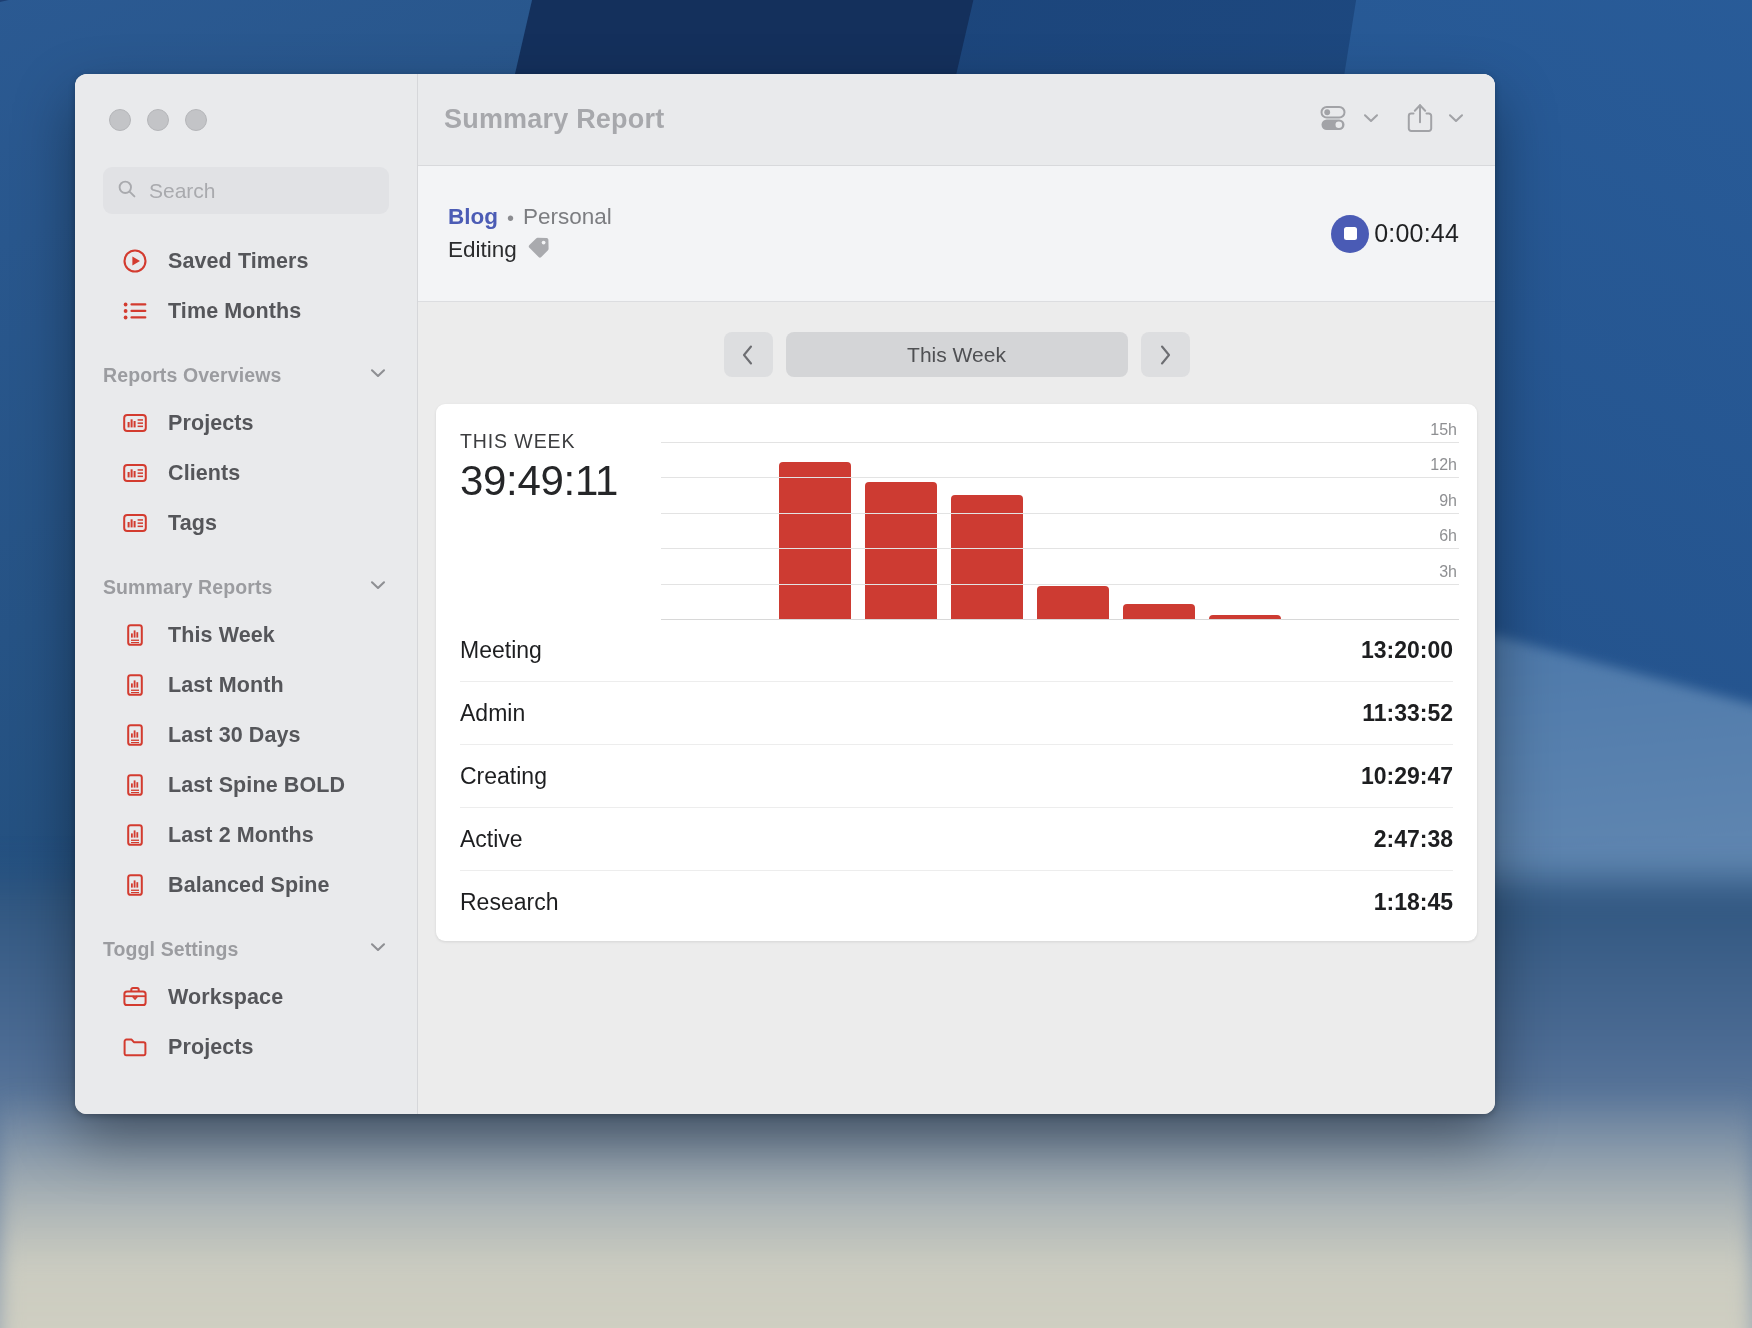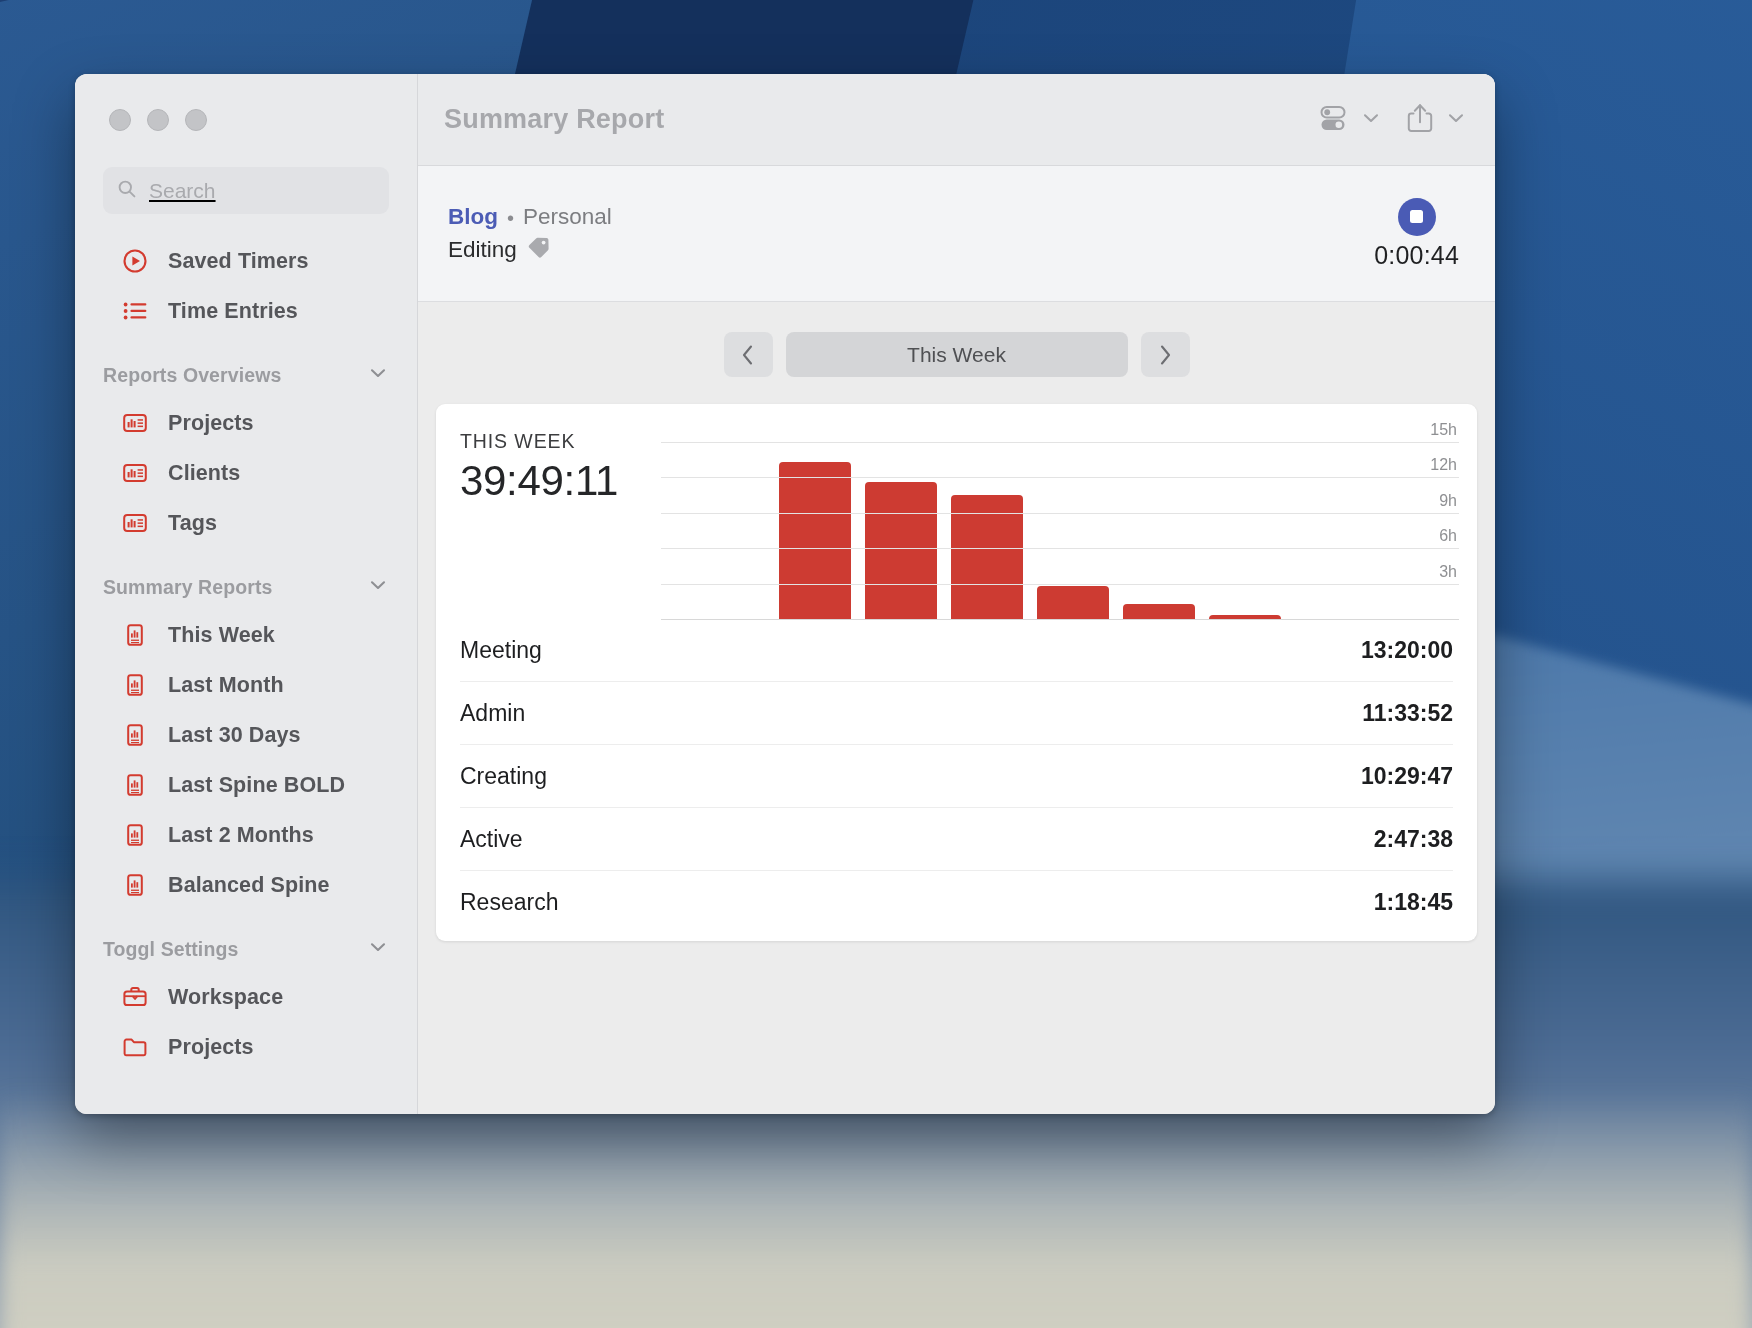--- a/index.html
+++ b/index.html
@@ -69,21 +69,20 @@
     border: 0.5px solid #b5b6b9;
   }
   #search-box {
     margin: 36px 28px 0 28px;
     height: 47px;
     background: #e1e2e5;
     border-radius: 9px;
     display: flex; align-items: center;
     padding: 0 14px;
     box-sizing: border-box;
-    text-decoration: underline;
   }
   #search-box .mag { flex: 0 0 auto; margin-right: 10px; }
   #search-input {
     border: 0; outline: 0; background: transparent;
     font-family: "Liberation Sans", sans-serif;
     font-size: 21px; color: #8d8e92;
     width: 100%;
   }
   #search-input::placeholder { color: #a9aaae; }
 
@@ -158,21 +157,21 @@
     box-sizing: border-box;
   }
   #timer-desc { display: flex; flex-direction: column; gap: 6px; }
   .tline1 { font-size: 22.5px; display: flex; align-items: flex-end; gap: 9px; }
   .proj { color: #4c5cb5; font-weight: bold; }
   .dot-sep { color: #8b8c90; font-size: 20px; }
   .client { color: #7c7d81; }
   .tline2 { font-size: 22.5px; color: #2b2c2e; display: flex; align-items: center; gap: 10px; }
   #timer-right {
     margin-left: auto;
-    display: flex; flex-direction: column; align-items: center; gap: 5px;
+    display: flex; align-items: center; gap: 5px;
   }
   #stop-button {
     width: 38px; height: 38px;
     border-radius: 50%;
     background: #4a5bb5;
     display: flex; align-items: center; justify-content: center;
     cursor: default;
   }
   #stop-button .sq { width: 13px; height: 13px; background: #fff; border-radius: 2.5px; }
   #timer-value { font-size: 25px; color: #1f2022; letter-spacing: 0.2px; }
@@ -313,21 +312,21 @@
           <span class="ico">
             <svg width="26" height="26" viewBox="0 0 26 26">
               <circle cx="3.6" cy="6.5" r="1.9" fill="#d33b2f"></circle>
               <circle cx="3.6" cy="13" r="1.9" fill="#d33b2f"></circle>
               <circle cx="3.6" cy="19.5" r="1.9" fill="#d33b2f"></circle>
               <rect x="8.4" y="5.3" width="16" height="2.3" rx="1.1" fill="#d33b2f"></rect>
               <rect x="8.4" y="11.8" width="16" height="2.3" rx="1.1" fill="#d33b2f"></rect>
               <rect x="8.4" y="18.3" width="16" height="2.3" rx="1.1" fill="#d33b2f"></rect>
             </svg>
           </span>
-          <span class="lbl">Time Entries</span>
+          <span class="lbl">Time Months</span>
         </div>
       </div>
 
       <div class="section-header">
         <span class="sh-title">Reports Overviews</span>
         <span class="chev">
           <svg width="22" height="22" viewBox="0 0 22 22">
               <path d="M5 8.3 L11 14 L17 8.3" fill="none" stroke="#8e8f93" stroke-width="2.1" stroke-linecap="round" stroke-linejoin="round"></path>
             </svg>
         </span>

